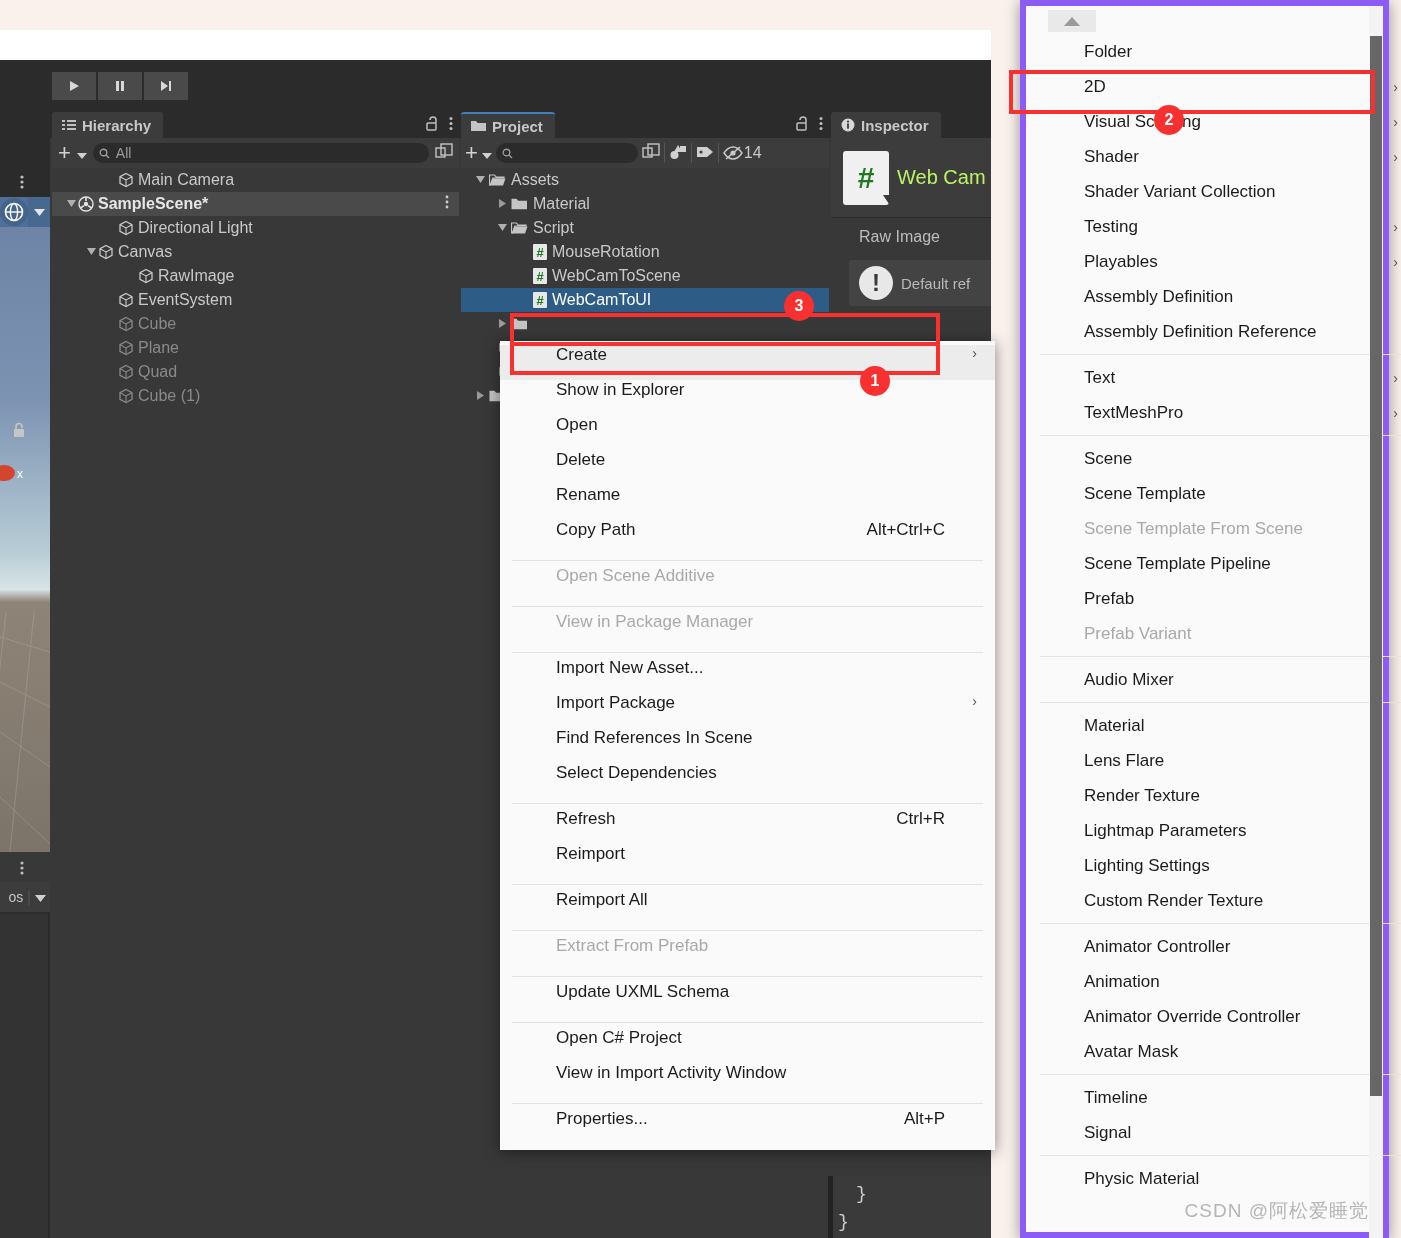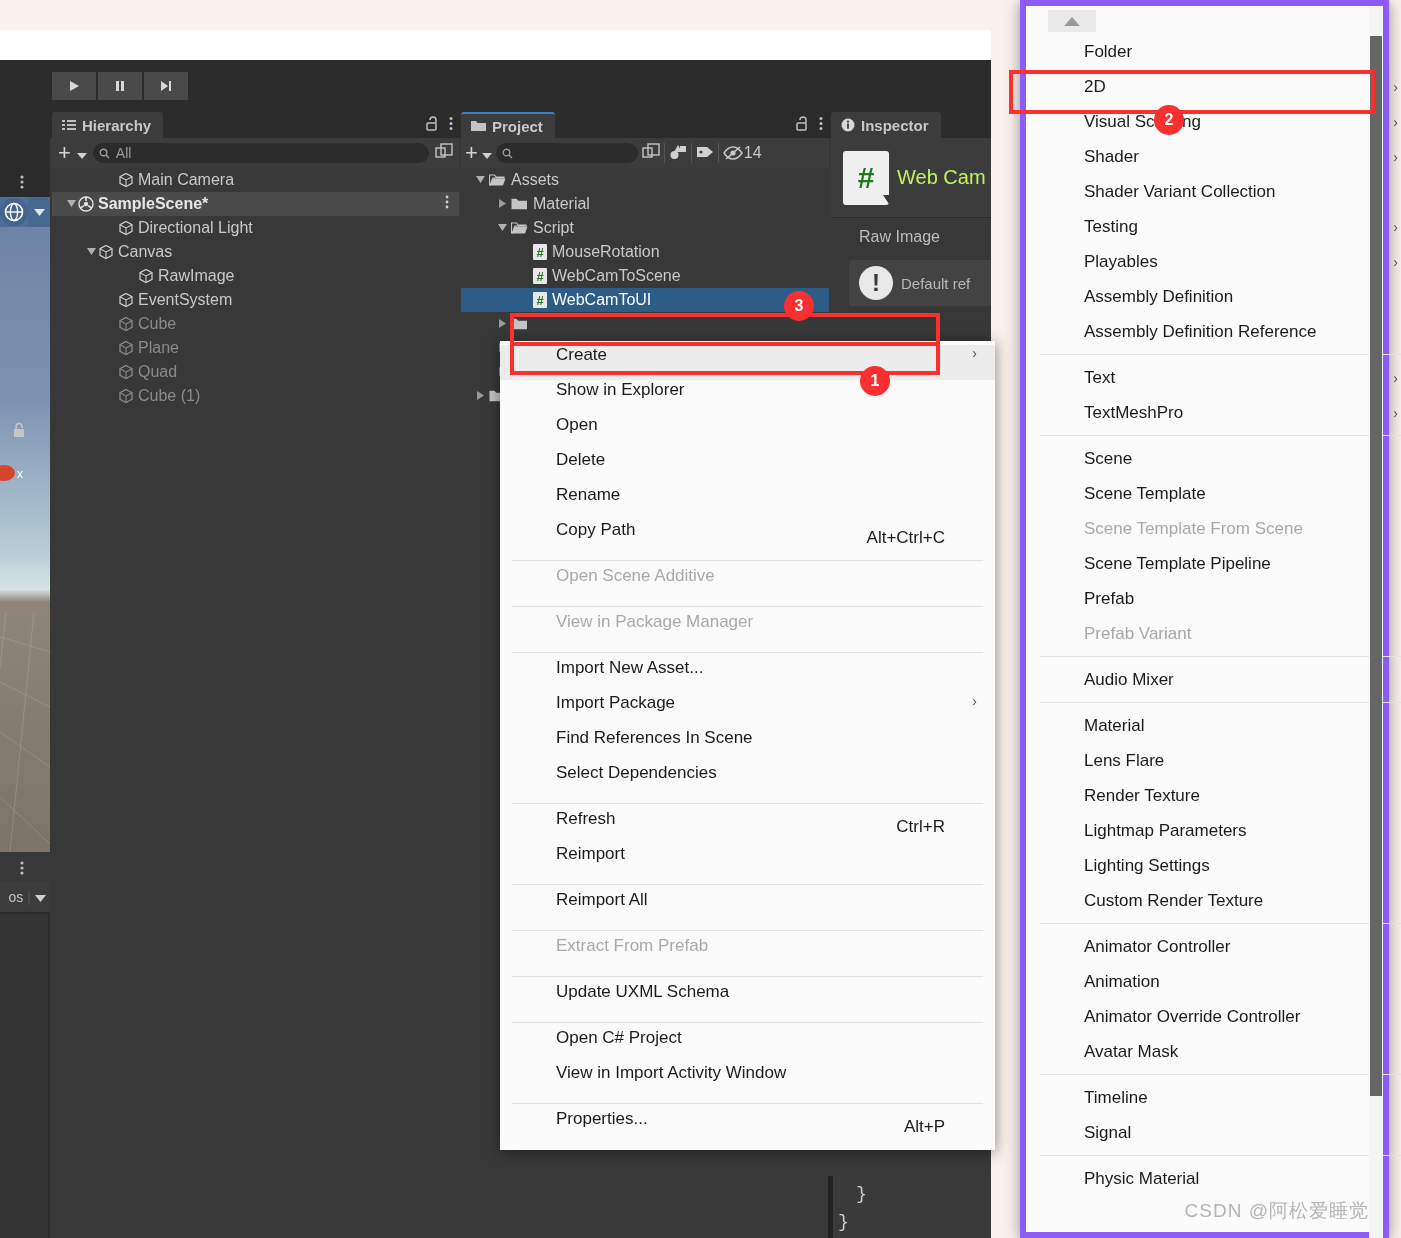--- a/index.html
+++ b/index.html
@@ -99,21 +99,21 @@
   
   .ctx {
     position:absolute; left:500px; top:341px; width:495px;
     background:#fafafa; color:#1b1b1b; font-size:17px;
     box-shadow:0 2px 14px rgba(0,0,0,.45);
     padding:4px 0 6px 0;
   }
   .ctx-item { height:35px; display:flex; padding:0 16px 12px 56px; position:relative; white-space:nowrap;}
   .ctx-item.hl { background:#ececec; }
   .ctx-item.disabled { color:#a9a9a9; }
-  .ctx-item .sc { position:absolute; right:50px; color:#1b1b1b;margin-top:8px; }
+  .ctx-item .sc { position:absolute; right:50px; color:#1b1b1b; }
   .ctx-item .arrow { position:absolute; right:18px; color:#555; font-size:14px; }
   .ctx-sep { height:1px; background:#e2e2e2; margin:5px 12px; }
 
   
   .submenu {
     position:absolute; left:996px; top:0px; width:369px; height:1238px;
     background:#fafafa; color:#1b1b1b; font-size:17px;
     box-shadow:0 2px 14px rgba(0,0,0,.4);
     border:6px solid #8b5cf6;
     margin-left:24px;

